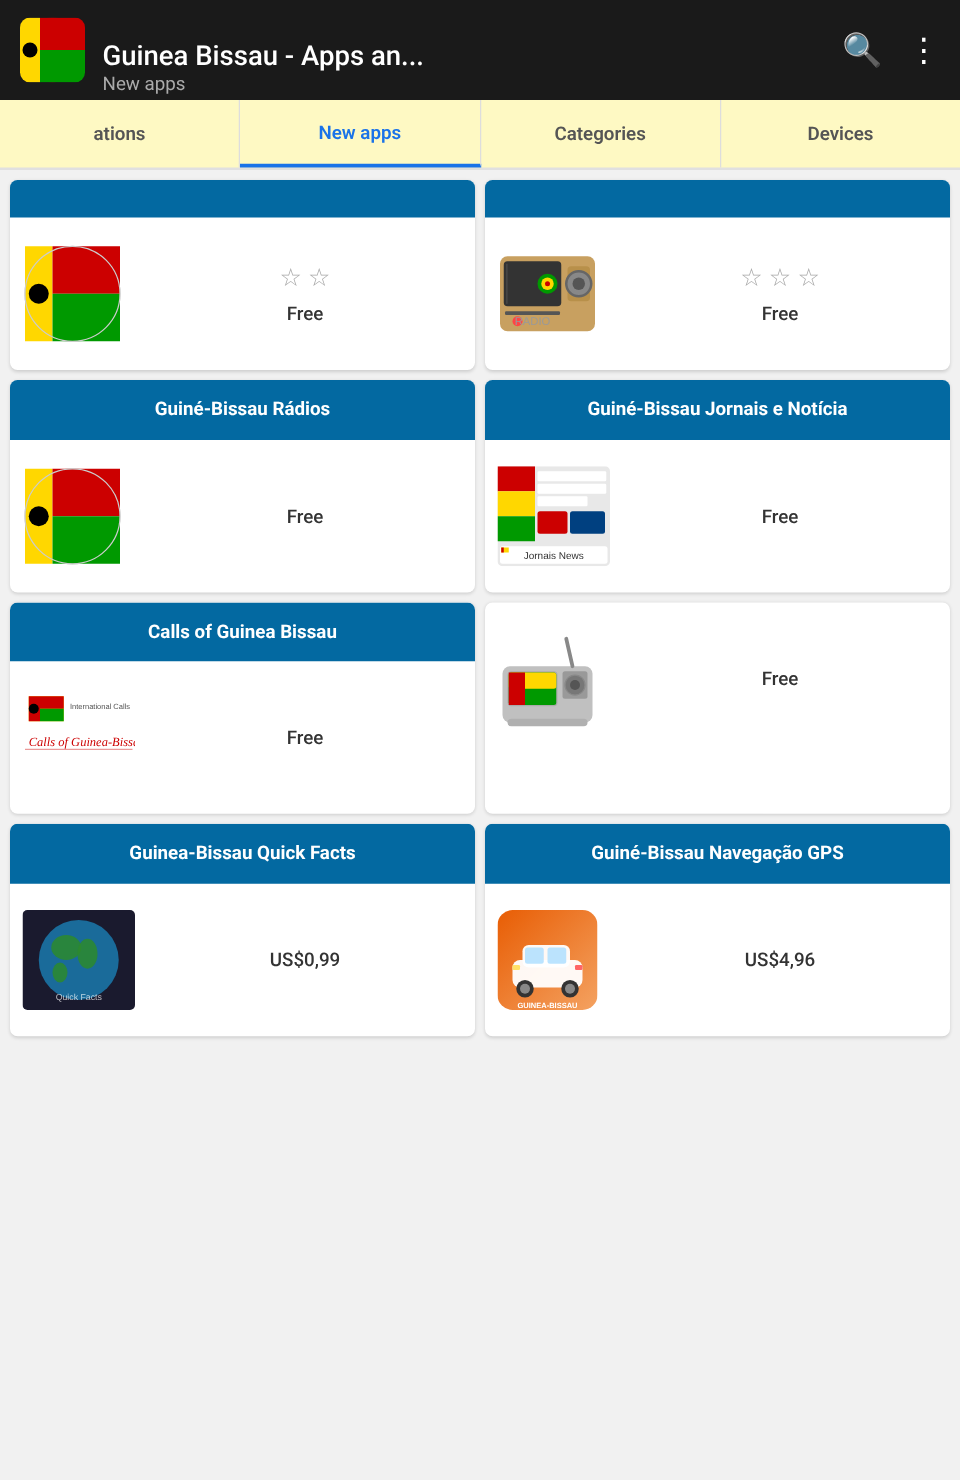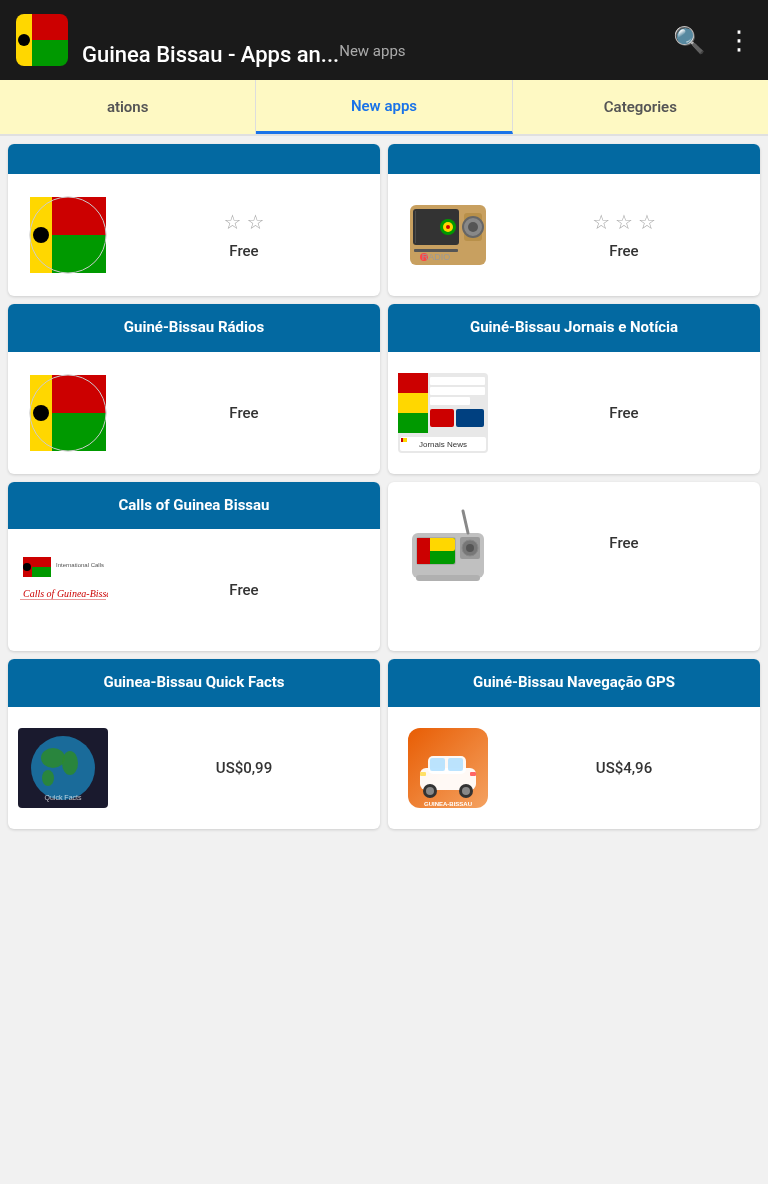--- a/index.html
+++ b/index.html
@@ -23,21 +23,21 @@
     .header-logo {
       width: 52px;
       height: 52px;
       border-radius: 8px;
       overflow: hidden;
       flex-shrink: 0;
     }
     .header-titles {
       flex: 1;
       display: flex;
-      flex-direction: row;
+      flex-direction: column;
       margin-top: 28px;
     }
     .header-title {
       color: #ffffff;
       font-size: 22px;
       font-weight: 500;
     }
     .header-subtitle {
       color: #aaaaaa;
       font-size: 15px;
@@ -118,21 +118,21 @@
       align-items: center;
       padding: 16px 10px;
       gap: 10px;
     }
     .app-icon-container {
       width: 90px;
       height: 90px;
       flex-shrink: 0;
       display: flex;
       align-items: center;
-      justify-content: flex-end;
+      justify-content: flex-start;
     }
     .app-card-info {
       flex: 1;
       display: flex;
       flex-direction: column;
       align-items: center;
       gap: 8px;
     }
     .app-stars {
       display: flex;
@@ -173,20 +173,23 @@
 
 <nav class="nav-tabs">
   <div class="nav-tab">
     <span>ations</span>
   </div>
   <div class="nav-tab active">
     <span>New apps</span>
   </div>
   <div class="nav-tab">
     <span>Categories</span>
+  </div>
+  <div class="nav-tab">
+    <span>Devices</span>
   </div>
 </nav>
 
 <main class="content">
 
   <div class="app-row">
     <div class="app-card">
       <div class="app-card-header" style="height:30px;"></div>
       <div class="app-card-body">
         <div class="app-icon-container">

